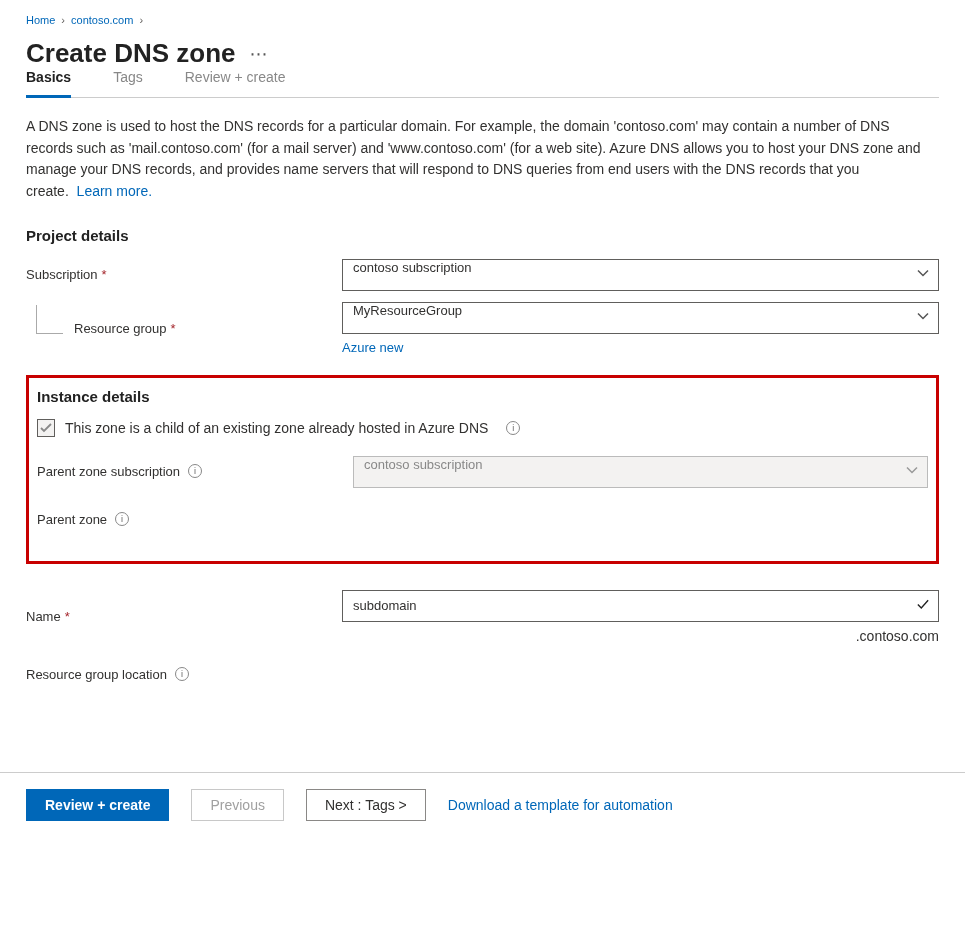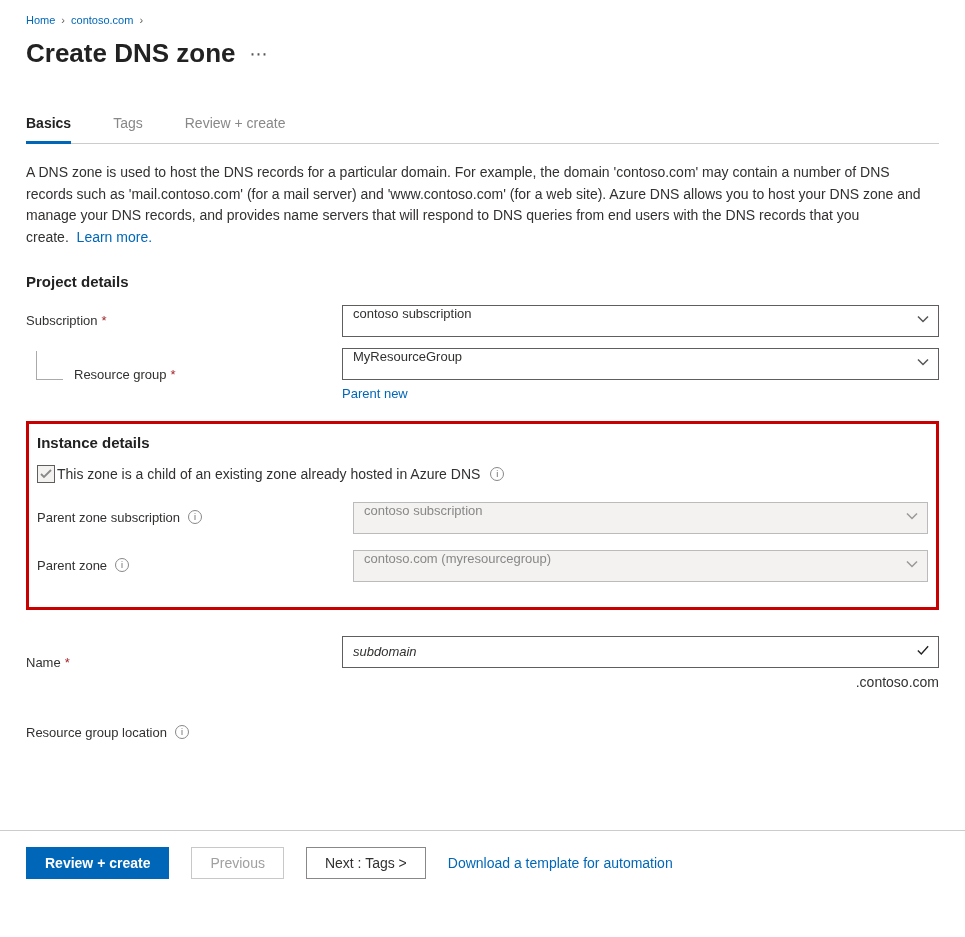--- a/index.html
+++ b/index.html
@@ -9,21 +9,21 @@
     color: #323130;
     background: #fff;
     width: 965px;
   }
   .page { padding: 14px 26px 0 26px; }
   
   .breadcrumb { font-size: 11px; margin-bottom: 12px; display: flex; align-items: center; gap: 6px; color: #605e5c; }
   .breadcrumb a { color: #0067b8; text-decoration: none; cursor: pointer; }
   .breadcrumb .chev { color: #605e5c; }
   
-  .title-row { display: flex; align-items: center; gap: 14px; margin-bottom: 46px; }
+  .title-row { display: flex; align-items: center; gap: 14px; }
   .title { font-size: 26px; font-weight: 600; color: #222; }
   .more { color: #555; font-size: 18px; letter-spacing: 1px; cursor: pointer; }
   
   .tabs { display: flex; gap: 42px; border-bottom: 1px solid #ccc; margin-bottom: 18px; }
   .tab { padding: 0 0 10px 0; font-size: 14px; color: #888; cursor: pointer; border-bottom: 3px solid transparent; margin-bottom: -1px; }
   .tab.active { color: #222; font-weight: 600; border-bottom-color: #0067b8; }
   
   .description { font-size: 14px; color: #323130; line-height: 1.55; margin-bottom: 24px; }
   .link { color: #0067b8; text-decoration: none; cursor: pointer; }
   
@@ -46,21 +46,21 @@
     width: 100%; height: 32px; border: 1px solid #605e5c; font-family: inherit;
     font-size: 13px; padding: 0 30px 0 10px; background: #fff; color: #323130; position: relative;
   }
   .select.disabled, .input.disabled { background: #f3f2f1; color: #888; border-color: #bbb; }
   .select-wrap { position: relative; }
   .select-wrap .chevd {
     position: absolute; right: 10px; top: 50%; transform: translateY(-50%);
     pointer-events: none;
   }
   .select-wrap .chevd svg { width: 12px; height: 12px; }
-  .checkbox-row { display:flex; align-items:center; gap:2px; margin: 10px 0 18px 0; font-size: 14px; }
+  .checkbox-row { display:flex; align-items:center; gap:10px; margin: 10px 0 18px 0; font-size: 14px; }
   .checkbox { width:18px; height:18px; border:1px solid #605e5c; display:inline-flex; align-items:center; justify-content:center; background:#f3f2f1; cursor:pointer; }
   .checkbox svg { width:12px; height:12px; }
   .highlight-box { border: 3px solid #c80000; padding: 10px 8px 16px 8px; margin-bottom: 26px; }
   .link-small { color:#0067b8; font-size:13px; text-decoration:none; cursor:pointer; display:inline-block; margin-top:6px; }
   .suffix { text-align: right; font-size: 14px; color: #323130; margin-top: 6px; }
   
   .footer {
     border-top: 1px solid #ccc; margin-top: 80px;
     padding: 16px 26px; display:flex; align-items:center; gap: 22px;
   }
@@ -122,21 +122,21 @@
     </div>
     <div class="field-col">
       <div class="select-wrap">
         <div class="select">MyResourceGroup</div>
         <span class="chevd">
           <svg viewBox="0 0 12 12">
               <path d="M1 3l5 5 5-5" stroke="#555" stroke-width="1.5" fill="none"></path>
             </svg>
         </span>
       </div>
-      <a class="link-small">Parent new</a>
+      <a class="link-small">Azure new</a>
     </div>
   </div>
 
   <div class="highlight-box" style="margin-top:20px;">
     <div class="section-heading" style="margin-top:0;">Instance details</div>
 
     <div class="checkbox-row">
       <span class="checkbox">
         <svg viewBox="0 0 12 12">
             <path d="M1 6l3 3 7-7" stroke="#888" stroke-width="1.8" fill="none"></path>
@@ -161,52 +161,42 @@
           </span>
         </div>
       </div>
     </div>
 
     <div class="form-row" style="margin-top:14px;">
       <div class="label-col">
         <span>Parent zone</span>
         <span class="info-icon">i</span>
       </div>
-      <div class="field-col">
-        <div class="select-wrap">
-          <div class="select disabled">contoso.com (myresourcegroup)</div>
-          <span class="chevd">
-            <svg viewBox="0 0 12 12">
-                <path d="M1 3l5 5 5-5" stroke="#999" stroke-width="1.5" fill="none"></path>
-              </svg>
-          </span>
-        </div>
-      </div>
     </div>
   </div>
 
   <div class="form-row">
     <div class="label-col">
       <span>Name</span>
       <span class="req">*</span>
     </div>
     <div class="field-col">
       <div class="select-wrap">
-        <input class="input" style="padding-right: 48px; font-style: italic;" value="subdomain">
+        <input class="input" style="padding-right: 48px;" value="subdomain">
         <span class="chevd check-icon">
           <svg viewBox="0 0 14 14">
               <path d="M1 7l4 4 8-9" stroke="#222" stroke-width="1.6" fill="none"></path>
             </svg>
         </span>
       </div>
       <div class="suffix">.contoso.com</div>
     </div>
   </div>
 
-  <div class="form-row" style="margin-top:26px;">
+  <div class="form-row" style="margin-top:14px;">
     <div class="label-col">
       <span>Resource group location</span>
       <span class="info-icon">i</span>
     </div>
   </div>
 </div>
 
 <div class="footer">
   <button class="btn primary">Review + create</button>
   <button class="btn disabled">Previous</button>

